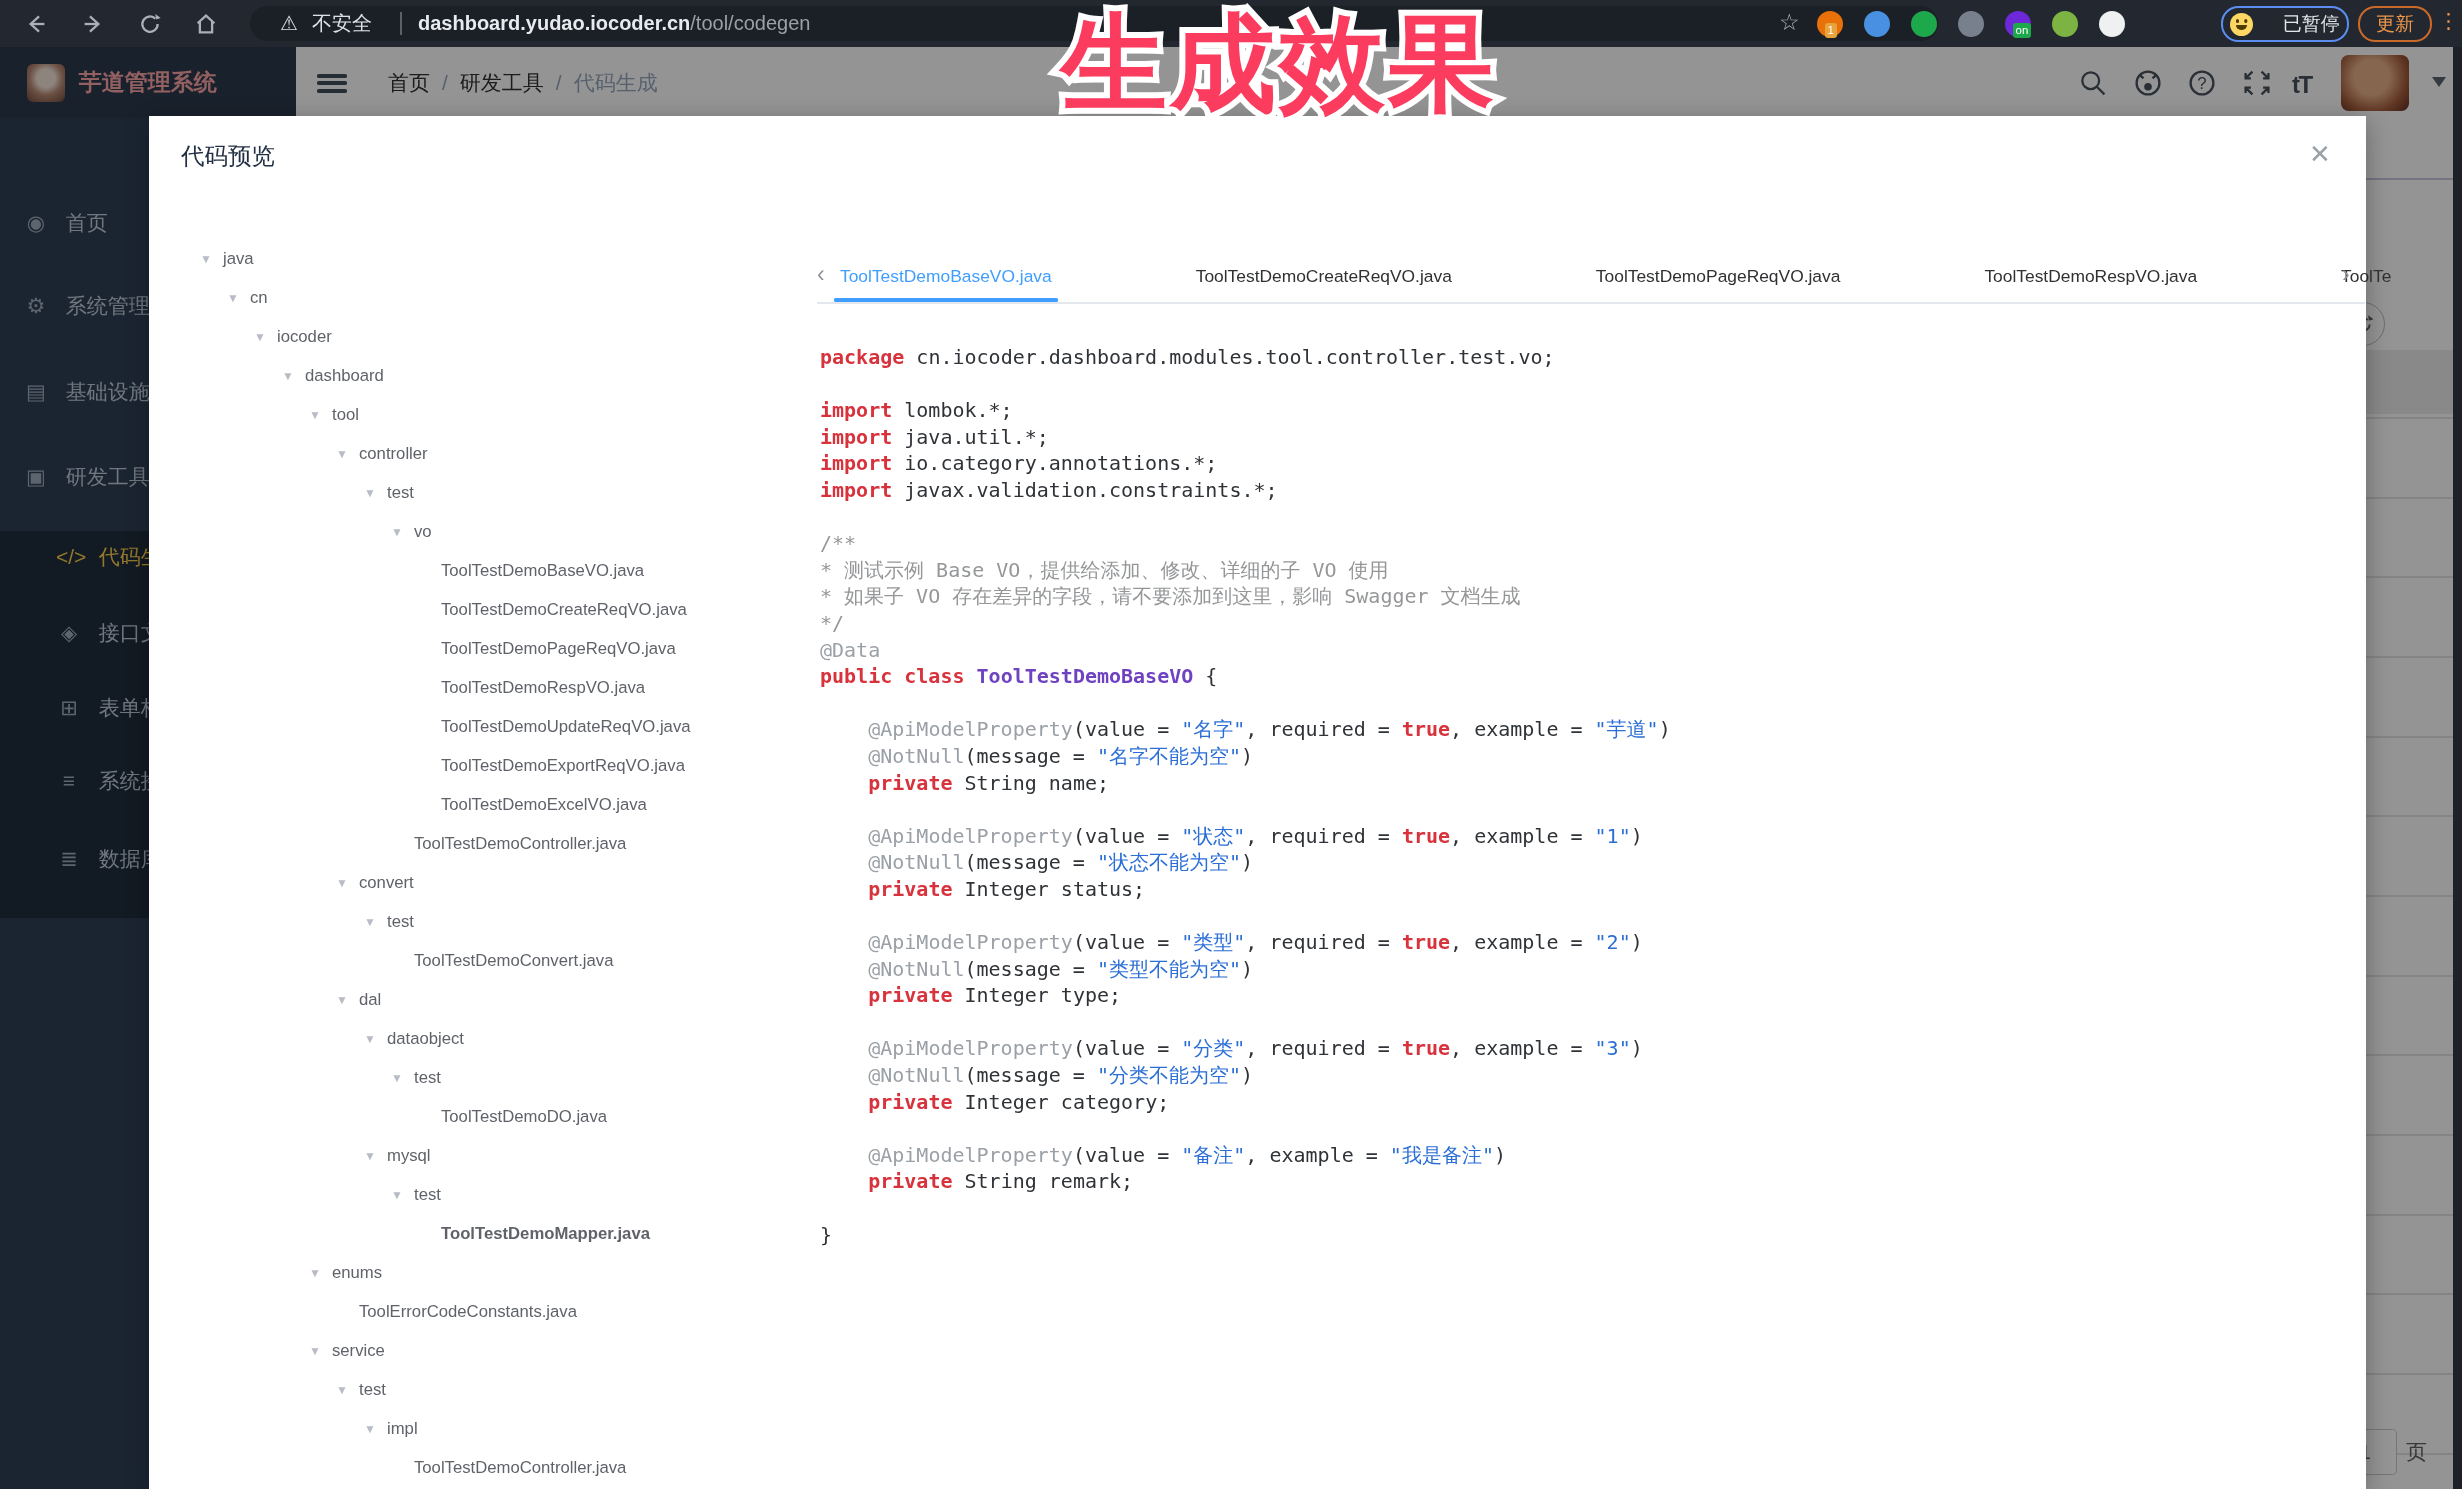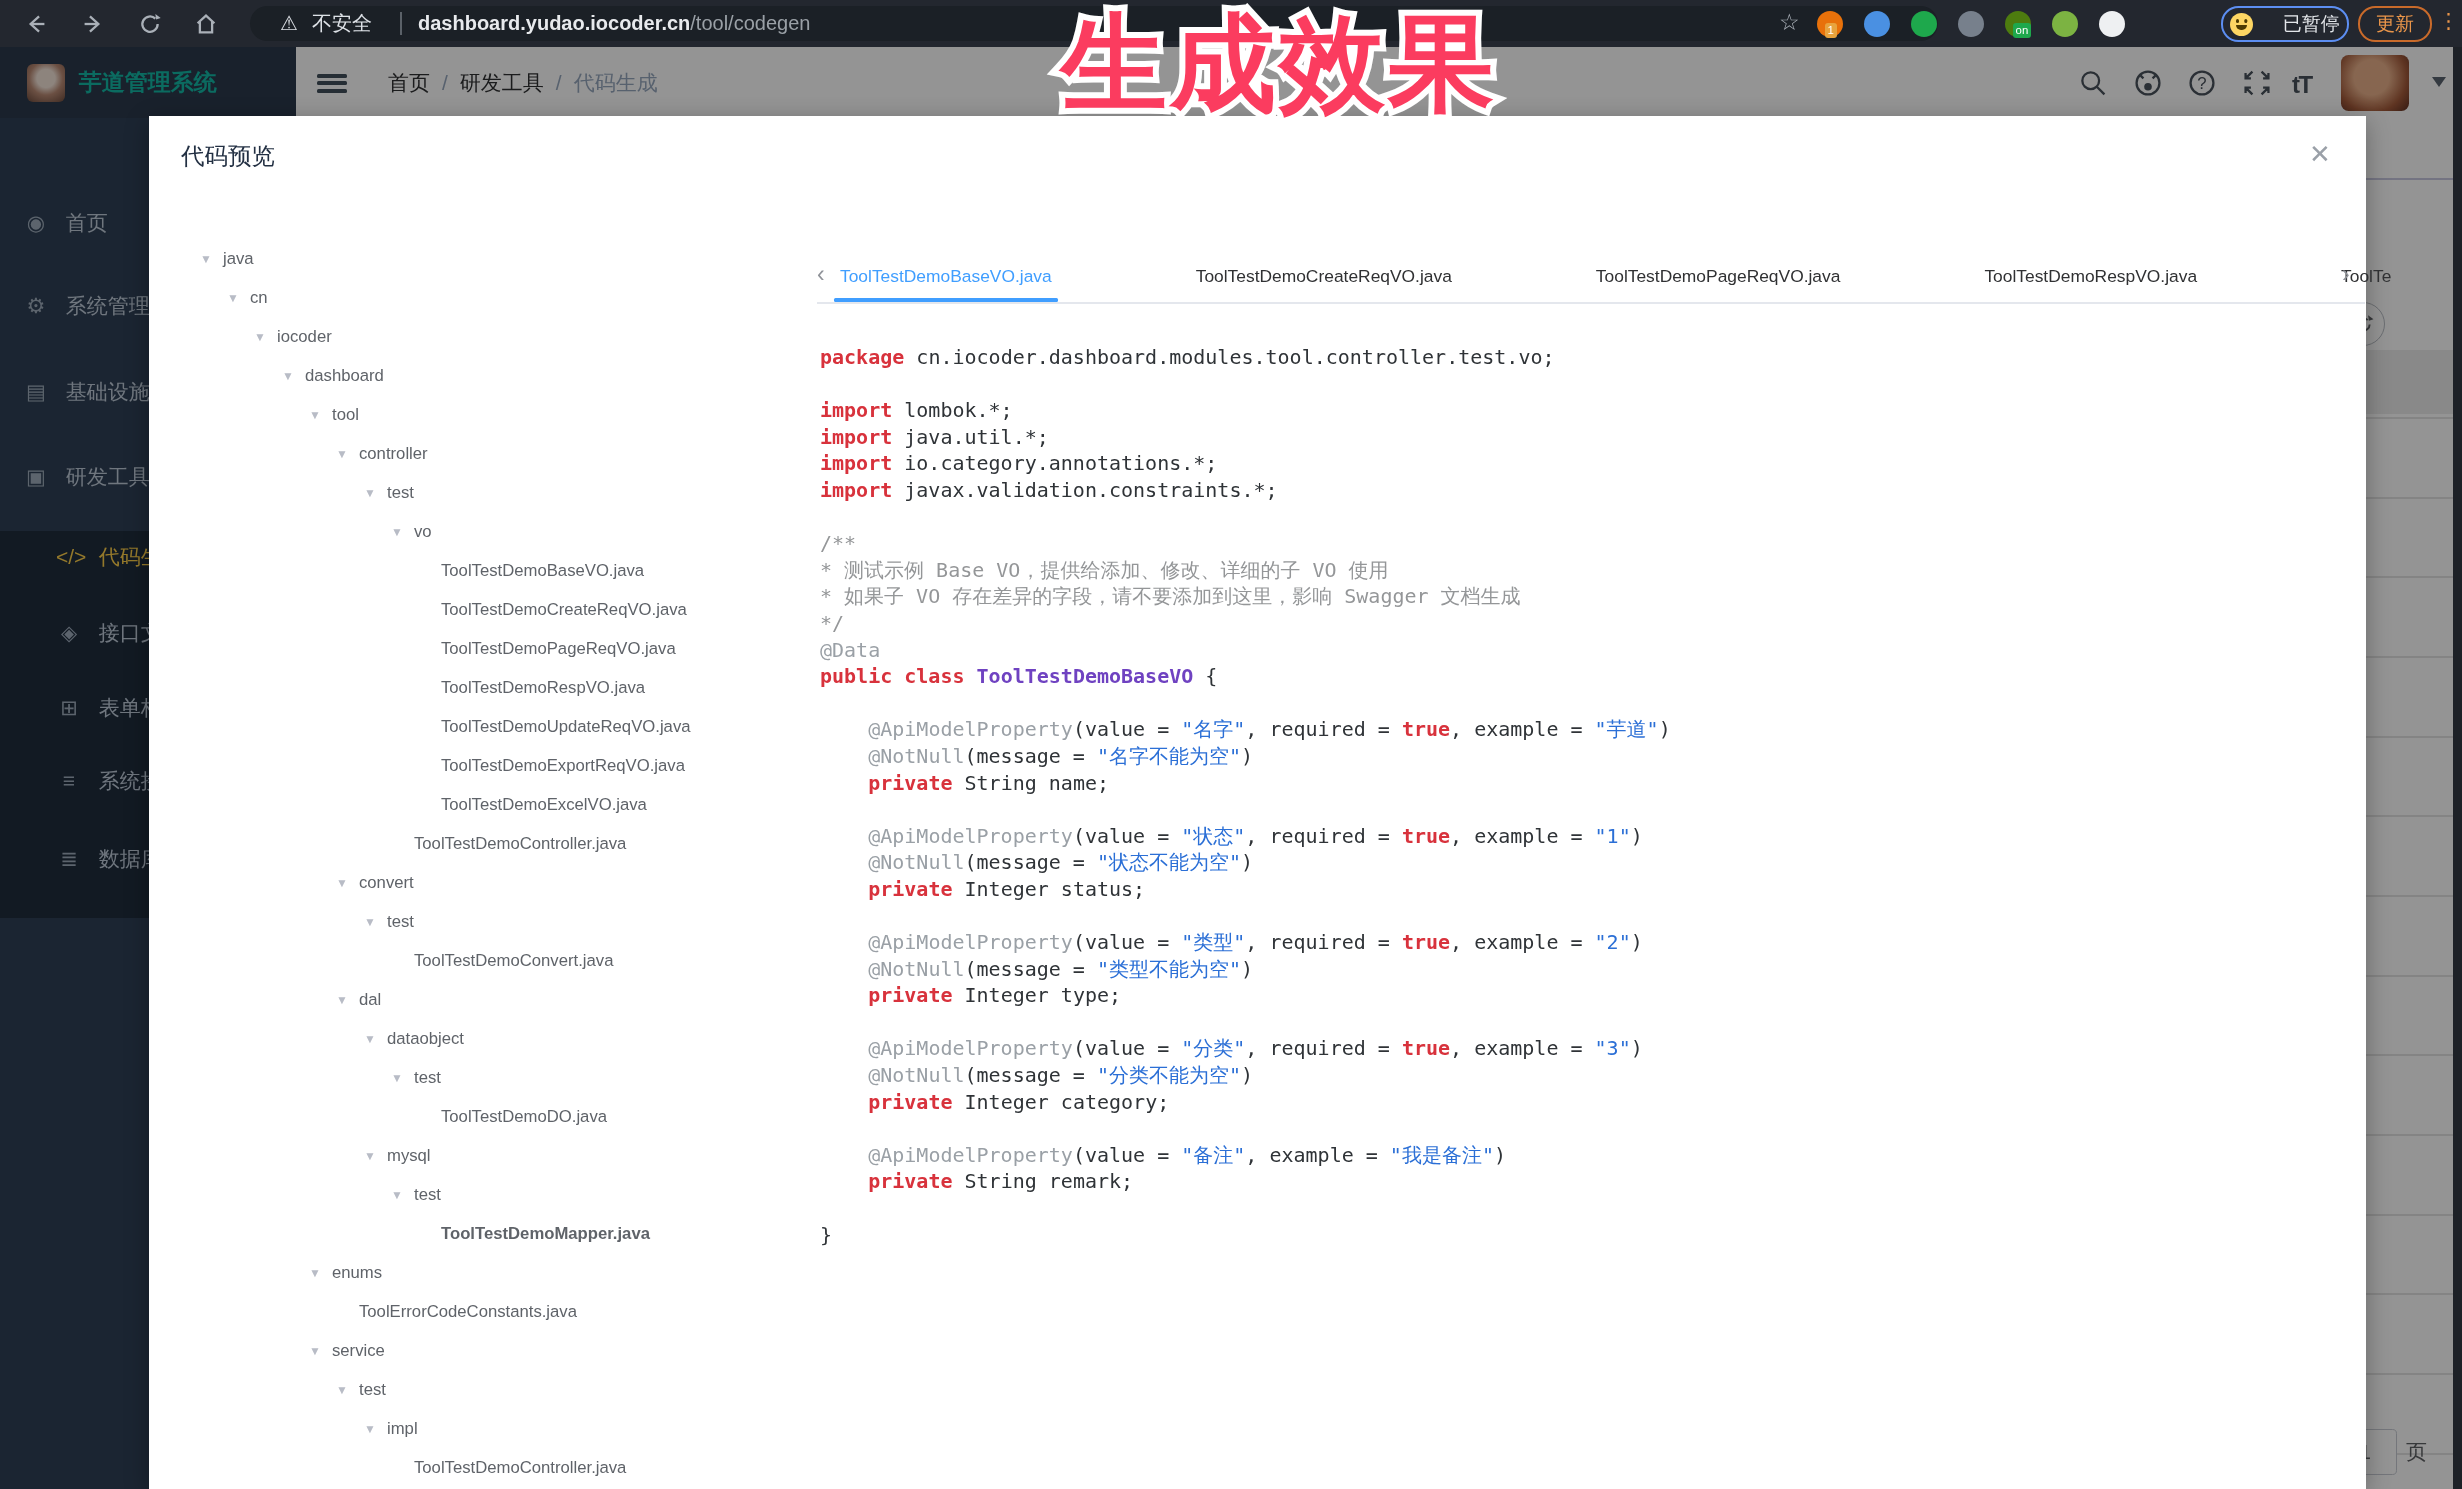--- a/index.html
+++ b/index.html
@@ -33,21 +33,21 @@
   .update-pill{left:2358px;width:70px;border:2.3px solid #c96a2a;color:#e9954a;}
   .dots{position:absolute;left:2438px;top:9px;color:#e9954a;font-size:21px;letter-spacing:0;}
 
   
   .page{position:absolute;left:0;top:47px;width:2462px;height:1443px;background:#fff;}
   .app-header{position:absolute;left:0;top:0;width:2462px;height:71px;background:#fff;}
   .logo-bar{position:absolute;left:0;top:0;width:296px;height:71px;background:#2b3a4d;
             display:flex;align-items:center;}
   .logo-img{width:38px;height:38px;border-radius:6px;margin:0 13.7px 0 27px;
             background:radial-gradient(circle at 50% 38%,#f3e3d8 0 30%,#b98a74 55%,#6c4a3c 100%);}
-  .brand{color:#14b8a6;font-size:23px;font-weight:bold;white-space:nowrap;}
+  .brand{color:#fca5a5;font-size:23px;font-weight:bold;white-space:nowrap;}
   .hamburger{position:absolute;left:317px;top:23px;width:30px;height:26px;}
   .hamburger i{display:block;height:3.8px;background:#43505c;margin:3.8px 0;border-radius:1.5px;}
   .crumbs{position:absolute;left:388px;top:0;height:71px;display:flex;align-items:center;
           font-size:21px;color:#303133;}
   .crumbs .sep{color:#97a8be;margin:0 12px;}
   .crumbs .last{color:#97a8be;}
   .hd-ic{position:absolute;top:20px;width:32px;height:32px;color:#49525c;}
   .hd-ic svg{width:32px;height:32px;}
   .tT{font-size:24px;font-weight:bold;color:#49525c;letter-spacing:-1.5px;}
   .avatar{position:absolute;left:2341px;top:7.6px;width:68px;height:56px;border-radius:7.6px;
@@ -156,21 +156,21 @@
     </div>
 
     <span class="star">☆</span>
     <div class="ext-row" id="ext-row">
         <div class="ext" style="background: rgb(232, 113, 10);">
           <span class="badge" style="background: rgb(232, 163, 61);">1</span>
         </div>
         <div class="ext" style="background: rgb(74, 144, 226);"></div>
         <div class="ext" style="background: rgb(30, 168, 76);"></div>
         <div class="ext" style="background: rgb(119, 128, 140);"></div>
-        <div class="ext" style="background: #4d7c0f;">
+        <div class="ext" style="background: #6d28d9;">
           <span class="badge" style="background: rgb(30, 168, 76);">on</span>
         </div>
         <div class="ext" style="background: rgb(124, 179, 66);"></div>
         <div class="ext" style="background: rgb(238, 240, 242);"></div>
       </div>
 
     <div class="pill paused-pill">
       <span class="face"></span>
       <span>已暂停</span>
     </div>

